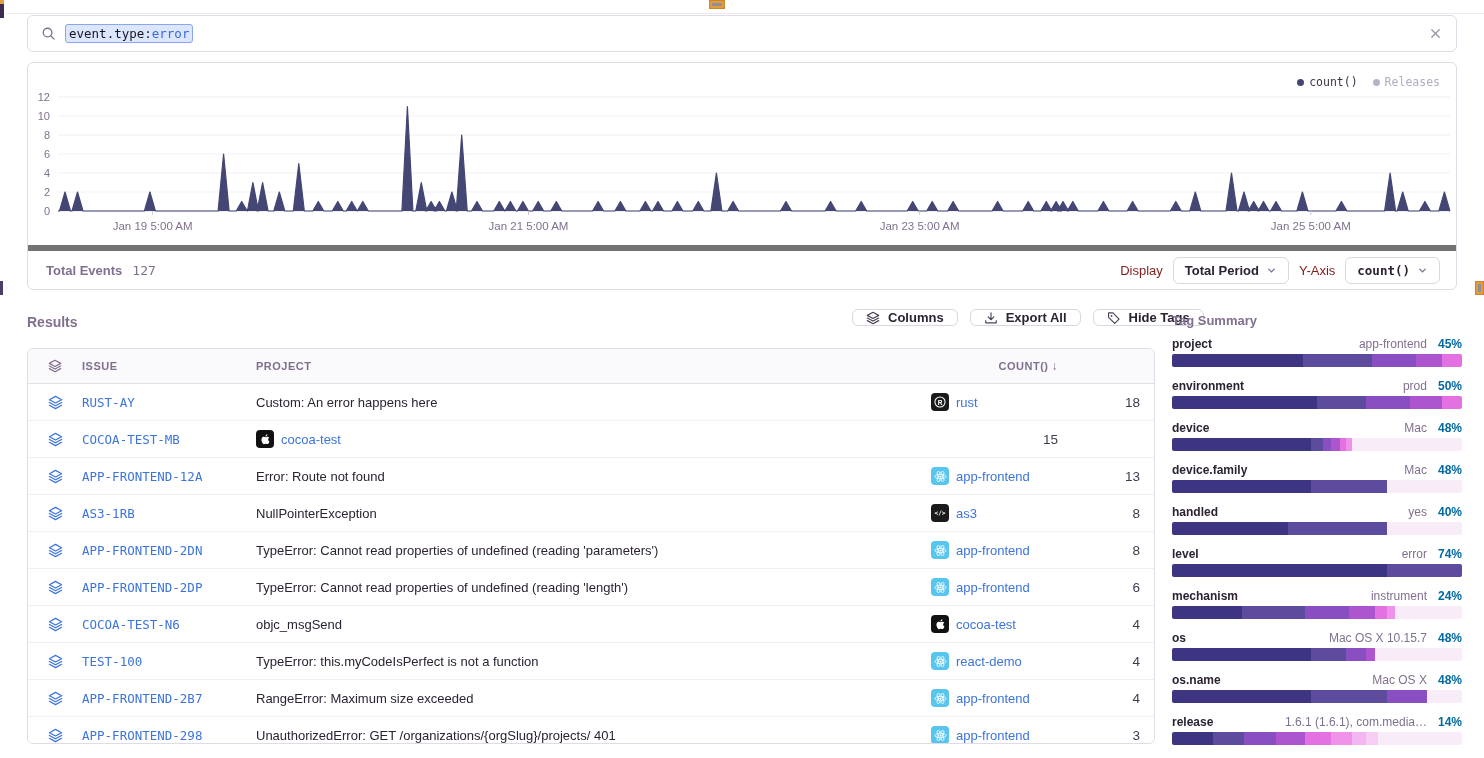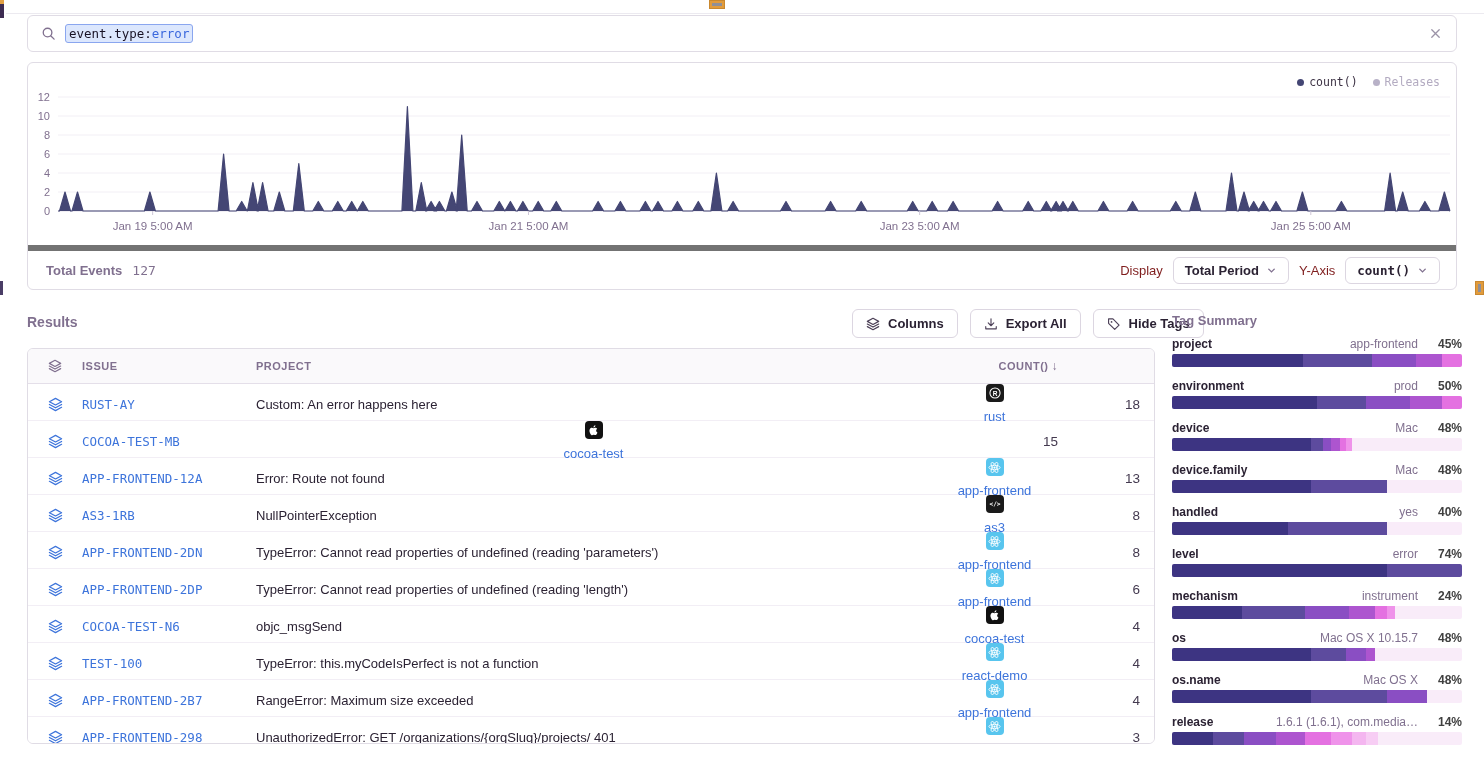--- a/index.html
+++ b/index.html
@@ -61,21 +61,21 @@
     background:#fff;padding:5px 11px;font-weight:bold;font-size:13px;color:#2b2233;cursor:pointer;
     font-family:"Liberation Sans",sans-serif;
   }
   .dd-btn .chev{display:flex;color:#80708f;}
 
   
   .results-heading{position:absolute;left:27px;top:314px;font-size:14px;font-weight:bold;color:#80708f;}
   .results-buttons{position:absolute;top:309px;left:852px;display:flex;gap:12px;}
   .btn{
     display:inline-flex;align-items:center;gap:8px;border:1px solid #dcd6e1;border-radius:6px;
-    background:#fff;padding:6px 13px;font-weight:bold;font-size:13px;color:#2b2233;cursor:pointer;
+    background:#fff;padding:0 13px;font-weight:bold;font-size:13px;color:#2b2233;cursor:pointer;
     font-family:"Liberation Sans",sans-serif;white-space:nowrap;text-align:right;
   }
   .btn .bicon{display:flex;color:#4d4158;}
 
   
   .table-card{
     position:absolute;left:27px;top:348px;width:1128px;height:396px;box-sizing:border-box;
     border:1px solid #e0dce5;border-radius:6px;background:#fff;overflow:hidden;
   }
   .thead,.trow{display:grid;grid-template-columns:54px 174px 1fr 127px 82px;align-items:center;padding-right:14px;}
@@ -83,33 +83,33 @@
     font-size:11px;font-weight:bold;color:#80708f;letter-spacing:.5px;}
   .thead .hicon{display:flex;justify-content:center;color:#80708f;}
   .th-count{display:flex;justify-content:flex-end;align-items:center;gap:3px;cursor:pointer;}
   .sort-arrow{font-weight:normal;font-size:12px;}
   .trow{height:36px;border-bottom:1px solid #f2eef5;background:#fff;}
   .trow:last-child{border-bottom:none;}
   .cell-icon{display:flex;justify-content:center;color:#3d74db;}
   .issue-link{font-family:"DejaVu Sans Mono",monospace;font-size:12.5px;color:#3d74db;cursor:pointer;
     white-space:nowrap;overflow:hidden;}
   .title-cell{font-size:13px;color:#2b2233;white-space:nowrap;overflow:hidden;text-overflow:ellipsis;padding-right:12px;}
-  .project-cell{display:flex;align-items:center;gap:7px;min-width:0;flex-direction:column;}
+  .project-cell{display:flex;align-items:center;gap:7px;min-width:0;}
   .project-link{font-size:13px;color:#3d74db;cursor:pointer;white-space:nowrap;}
   .badge{width:18px;height:18px;border-radius:4px;flex:0 0 auto;display:flex;align-items:center;justify-content:center;}
   .count-cell{font-size:13.5px;color:#43394f;text-align:right;}
 
   
   .tag-panel{position:absolute;left:1172px;top:313px;width:290px;}
   .tag-heading{font-size:13px;font-weight:bold;color:#80708f;margin-bottom:9px;}
   .tag-block{margin-bottom:12px;}
   .tag-head{display:flex;justify-content:space-between;align-items:baseline;font-size:12px;margin-bottom:3px;}
   .tag-name{font-weight:bold;color:#2b2233;}
   .tag-val{color:#80708f;white-space:nowrap;}
-  .tag-val b{color:#404040;margin-left:20px;}
+  .tag-val b{color:#0369a1;margin-left:11px;}
   .tag-bar{display:flex;height:13px;border-radius:2px;overflow:hidden;background:#f9ecf9;cursor:pointer;}
   .tag-seg{height:100%;}
 </style>
 </head>
 <body>
 
 <div class="page">
 
   <div class="hairline-top"></div>
   <div class="artifact-sidebar"></div>

